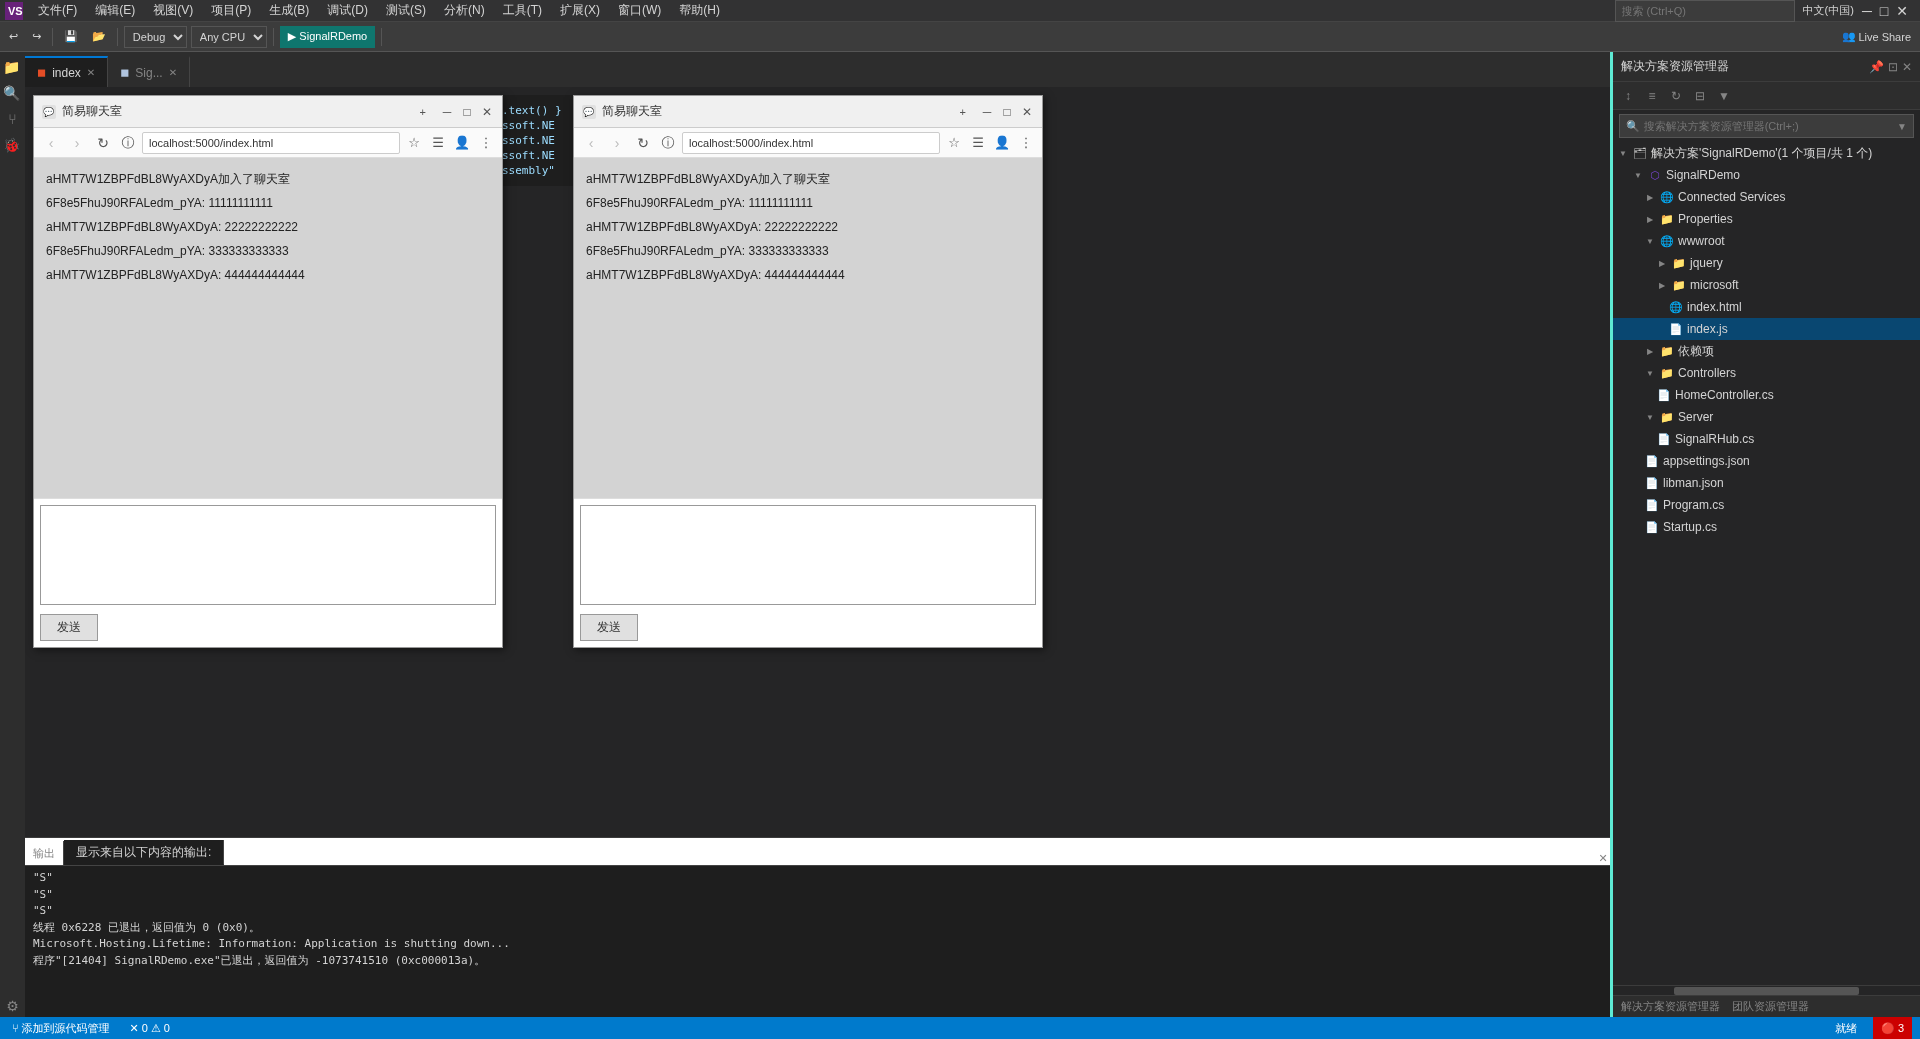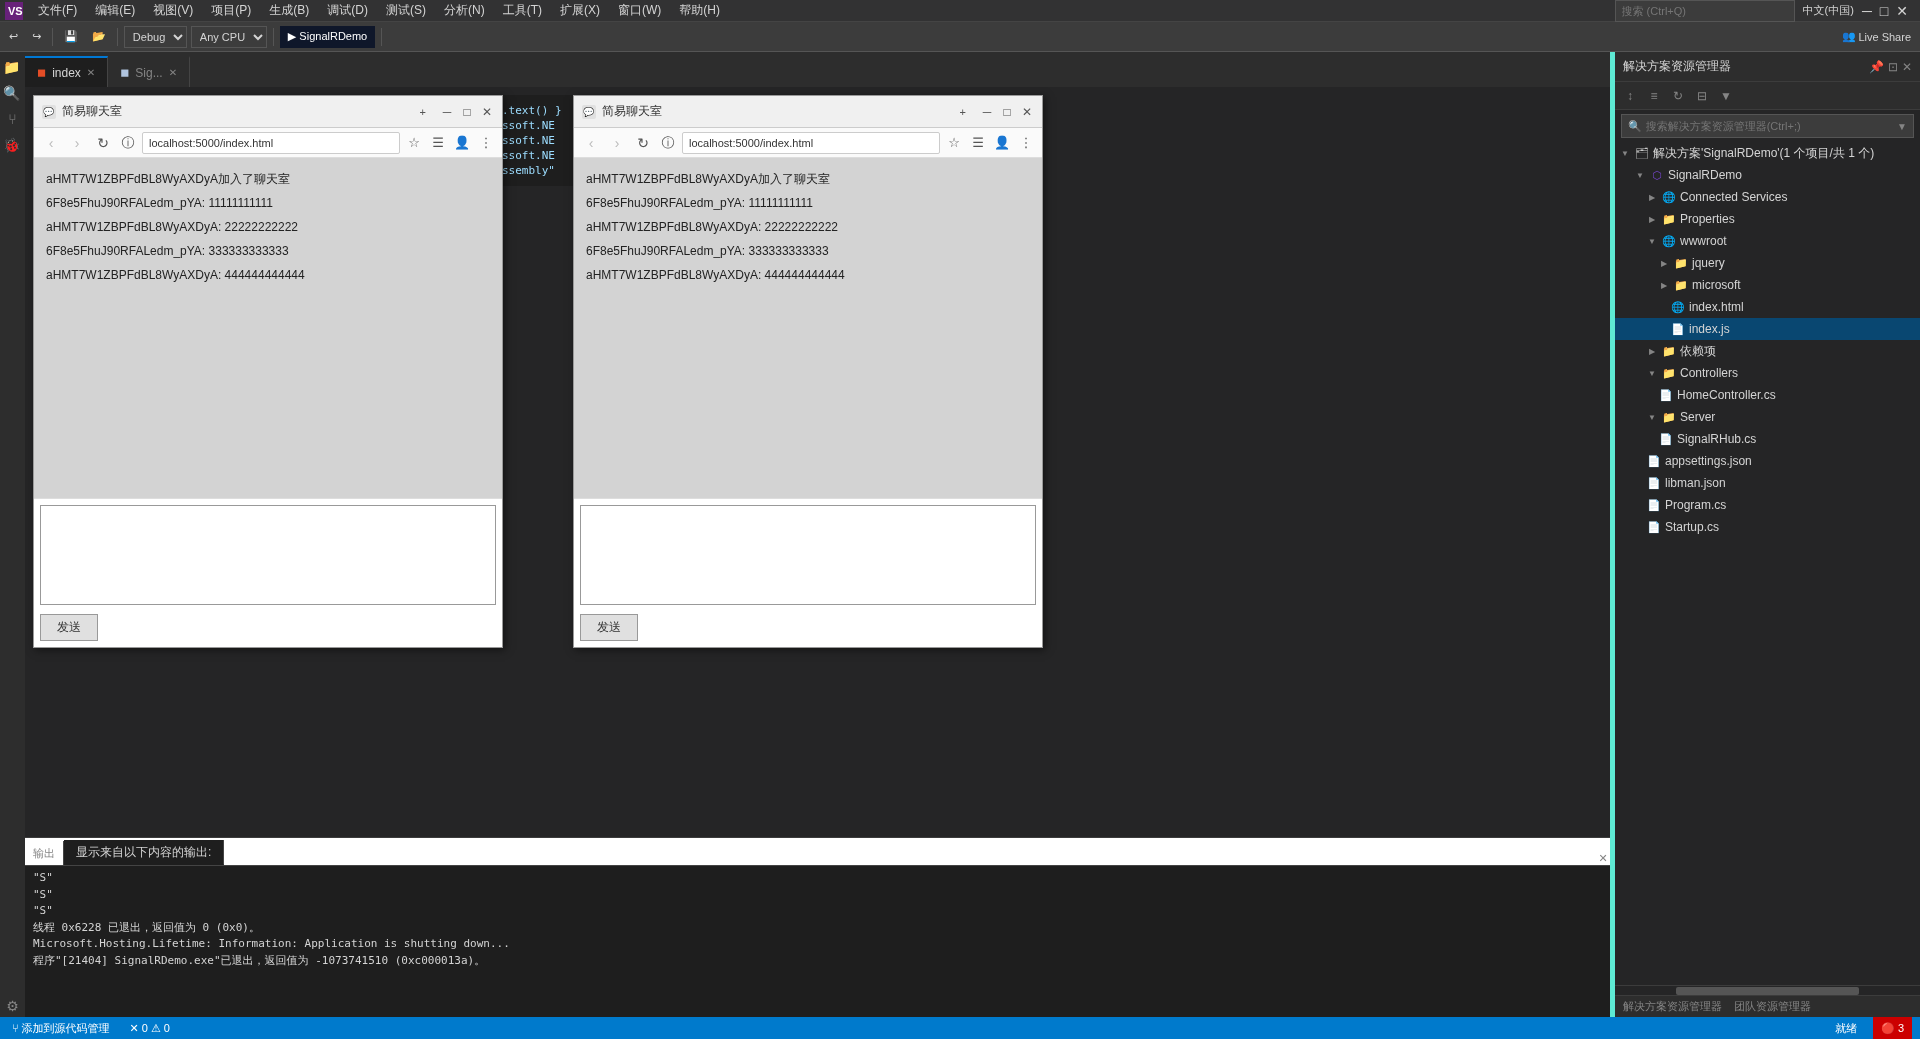--- a/index.html
+++ b/index.html
@@ -65,21 +65,21 @@
     .toolbar-dropdown {
       height: 22px;
       background: #3c3c3c;
       border: 1px solid #555;
       color: #d4d4d4;
       font-size: 11px;
       padding: 0 4px;
       cursor: pointer;
     }
     .run-btn {
-      background: #0f172a;
+      background: #0f766e;
       border: none;
       color: white;
       height: 22px;
       padding: 0 8px;
       font-size: 11px;
       cursor: pointer;
       display: flex;
       align-items: center;
       gap: 3px;
     }
@@ -351,21 +351,21 @@
       gap: 3px;
       cursor: pointer;
       padding: 0 4px;
       height: 100%;
     }
 
     
     .right-panel {
       width: 310px;
       background: #252526;
-      border-left: 5px solid #5eead4;
+      border-left: 3px solid #5eead4;
       display: flex;
       flex-direction: column;
     }
     .solution-header {
       height: 30px;
       background: #2d2d2d;
       display: flex;
       align-items: center;
       padding: 0 8px;
       font-size: 12px;

